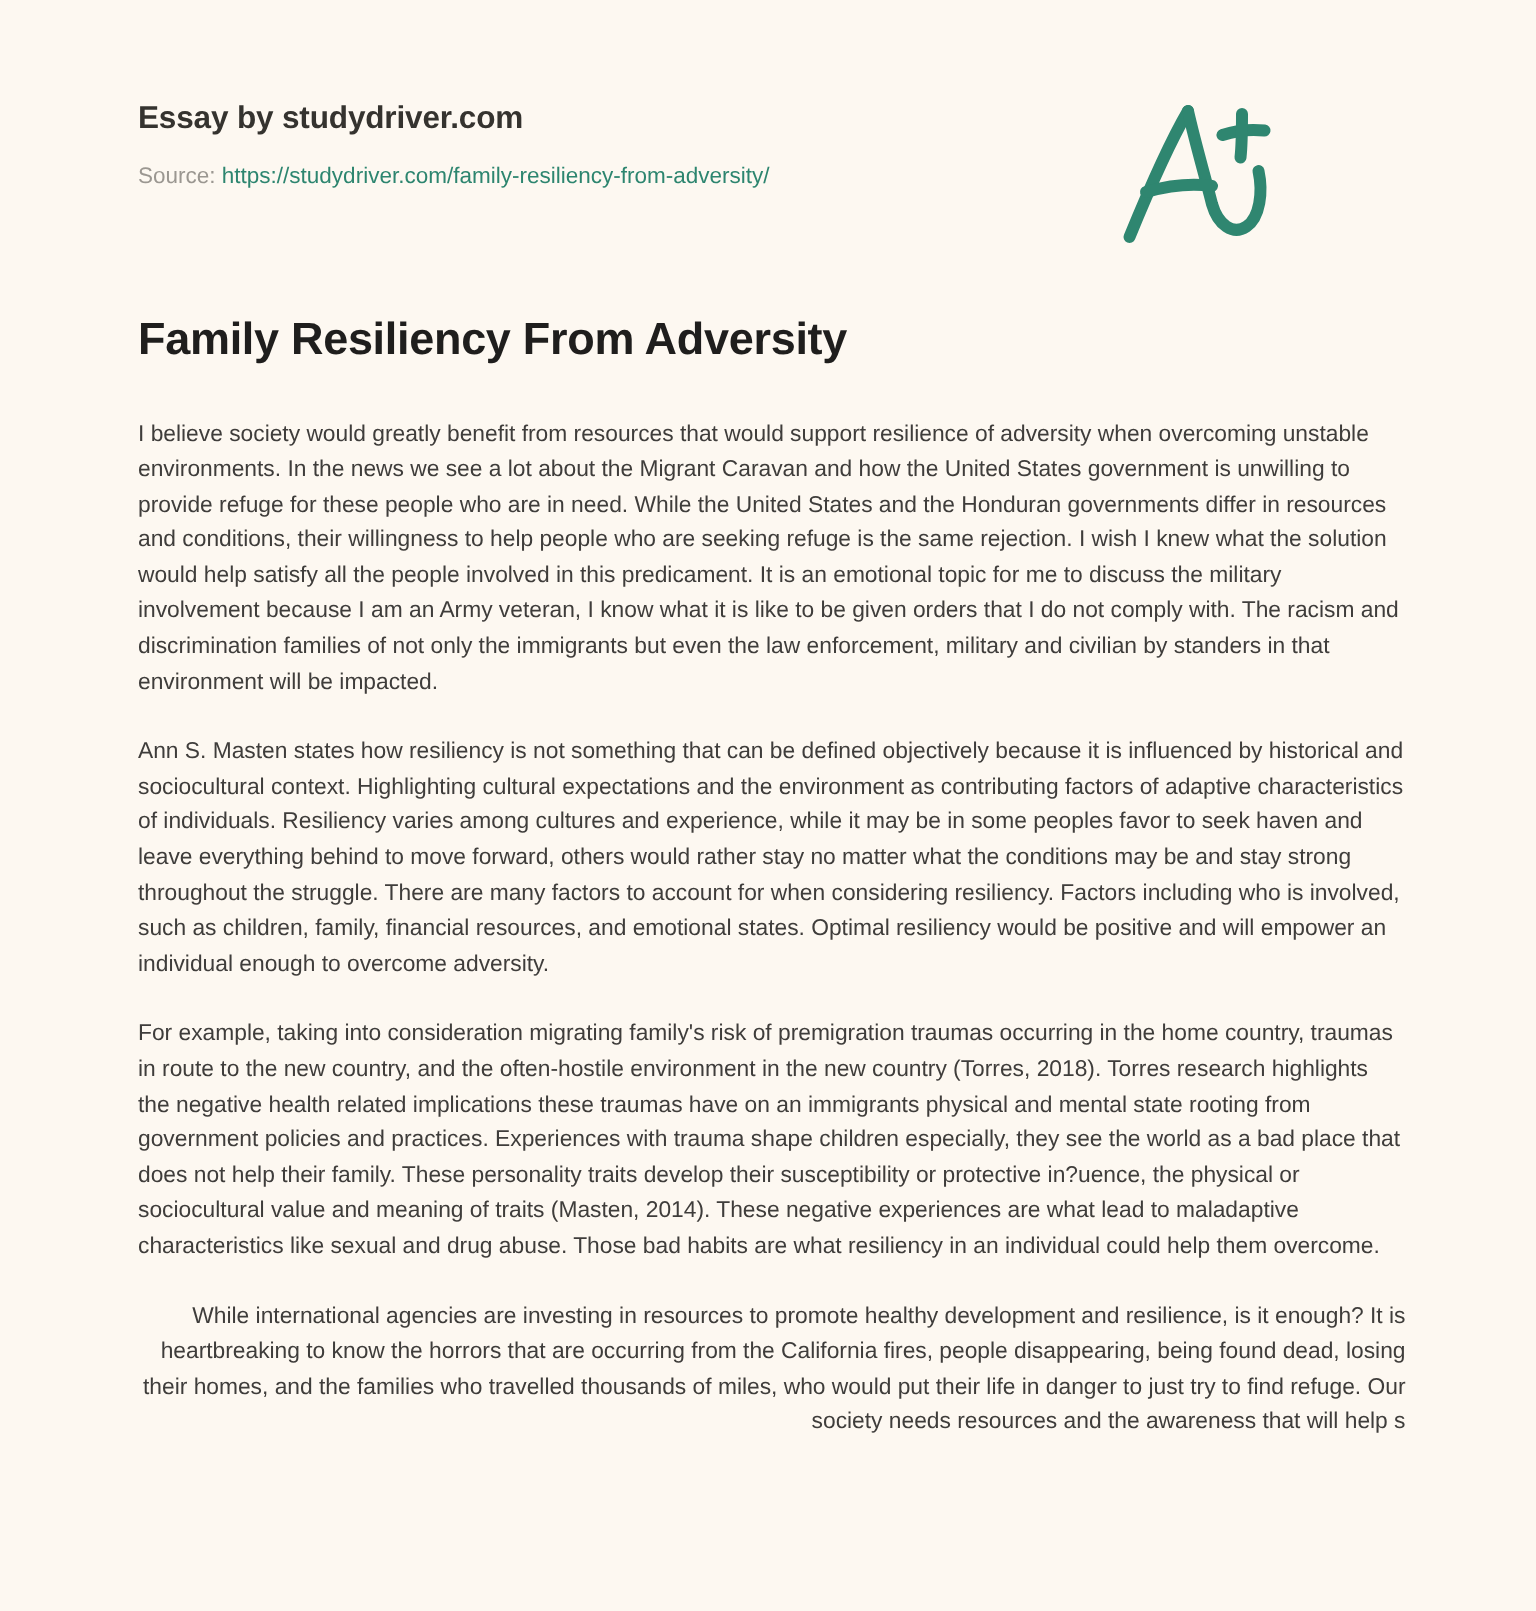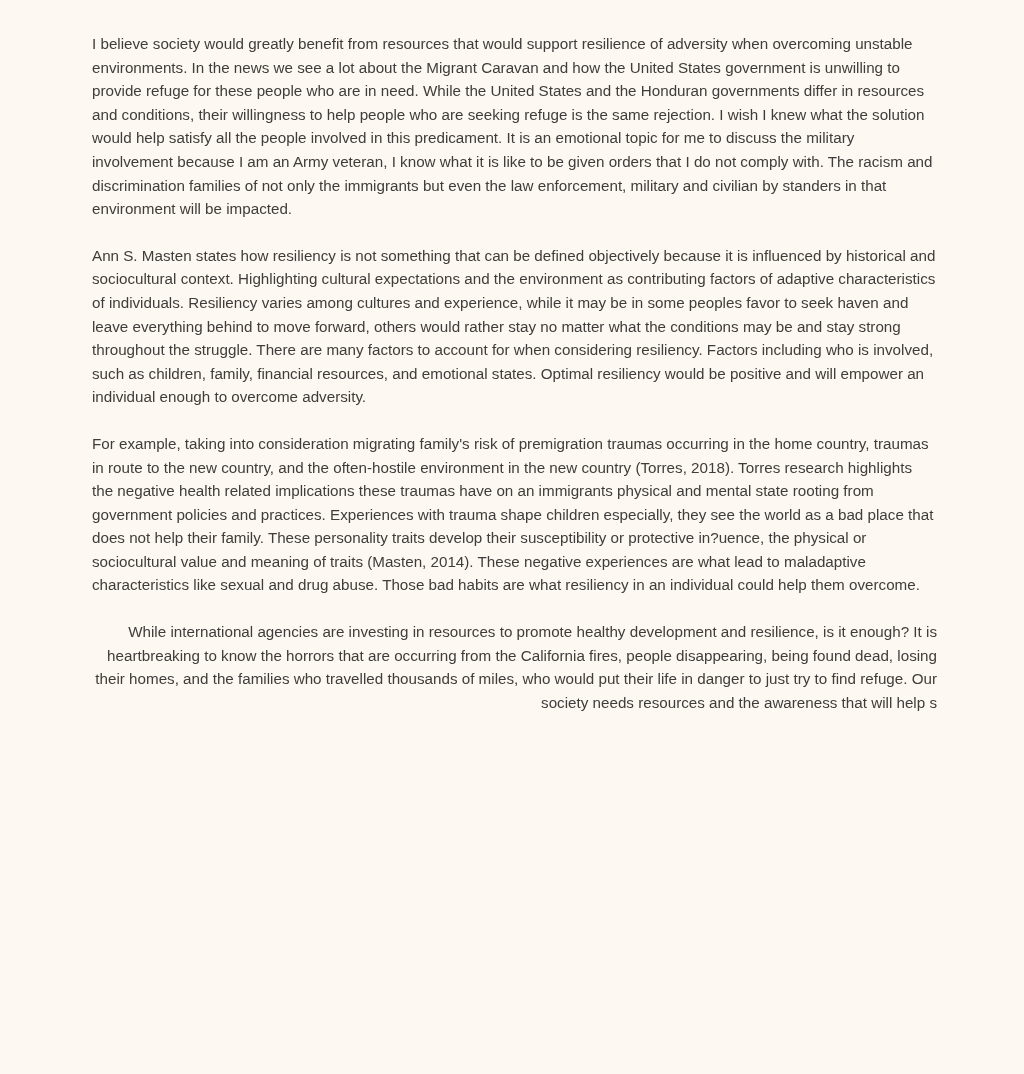--- a/index.html
+++ b/index.html
@@ -89,21 +89,49 @@
     color: #3f3d3b;
     text-align: left;
   }
   .article p:last-child { margin-bottom: 0; text-align: right; }
 </style>
 </head>
 <body>
 
 <div class="page">
 
+  <div class="header">
 
+    <p class="byline">Essay by studydriver.com</p>
+
+    <div class="source-line">
+      <span class="source-label">Source:</span>
+      <span class="source-url">https://studydriver.com/family-resiliency-from-adversity/</span>
+    </div>
+
+    <div class="logo">
+      <svg viewBox="0 0 112 104" xmlns="http://www.w3.org/2000/svg" aria-hidden="true">
+        <g fill="none" stroke="#2f8670" stroke-linecap="round" stroke-linejoin="round">
+
+          <path d="M11 96 C 20 74, 36 36, 50 12" stroke-width="8"></path>
+
+          <path d="M50 12 C 55 34, 62 58, 66 74 C 70 88, 80 95, 89 89 C 98 83, 100 66, 97 52" stroke-width="8"></path>
+
+          <path d="M22 66 C 36 62, 52 60, 66 62" stroke-width="8"></path>
+
+          <path d="M73 28 C 82 25, 92 24, 101 25" stroke-width="8"></path>
+
+          <path d="M86 14 C 86 24, 86 34, 85 43" stroke-width="8"></path>
+        </g>
+      </svg>
+    </div>
+
+  </div>
+
+  <h1 class="title">Family Resiliency From Adversity</h1>
 
   <div class="article">
     <p>I believe society would greatly benefit from resources that would support resilience of adversity when overcoming unstable environments. In the news we see a lot about the Migrant Caravan and how the United States government is unwilling to provide refuge for these people who are in need. While the United States and the Honduran governments differ in resources and conditions, their willingness to help people who are seeking refuge is the same rejection. I wish I knew what the solution would help satisfy all the people involved in this predicament. It is an emotional topic for me to discuss the military involvement because I am an Army veteran, I know what it is like to be given orders that I do not comply with. The racism and discrimination families of not only the immigrants but even the law enforcement, military and civilian by standers in that environment will be impacted.</p>
     <p>Ann S. Masten states how resiliency is not something that can be defined objectively because it is influenced by historical and sociocultural context. Highlighting cultural expectations and the environment as contributing factors of adaptive characteristics of individuals. Resiliency varies among cultures and experience, while it may be in some peoples favor to seek haven and leave everything behind to move forward, others would rather stay no matter what the conditions may be and stay strong throughout the struggle. There are many factors to account for when considering resiliency. Factors including who is involved, such as children, family, financial resources, and emotional states. Optimal resiliency would be positive and will empower an individual enough to overcome adversity.</p>
     <p>For example, taking into consideration migrating family's risk of premigration traumas occurring in the home country, traumas in route to the new country, and the often-hostile environment in the new country (Torres, 2018). Torres research highlights the negative health related implications these traumas have on an immigrants physical and mental state rooting from government policies and practices. Experiences with trauma shape children especially, they see the world as a bad place that does not help their family. These personality traits develop their susceptibility or protective in?uence, the physical or sociocultural value and meaning of traits (Masten, 2014). These negative experiences are what lead to maladaptive characteristics like sexual and drug abuse. Those bad habits are what resiliency in an individual could help them overcome.</p>
     <p>While international agencies are investing in resources to promote healthy development and resilience, is it enough? It is heartbreaking to know the horrors that are occurring from the California fires, people disappearing, being found dead, losing their homes, and the families who travelled thousands of miles, who would put their life in danger to just try to find refuge. Our society needs resources and the awareness that will help s</p>
   </div>
 
 </div>
 

